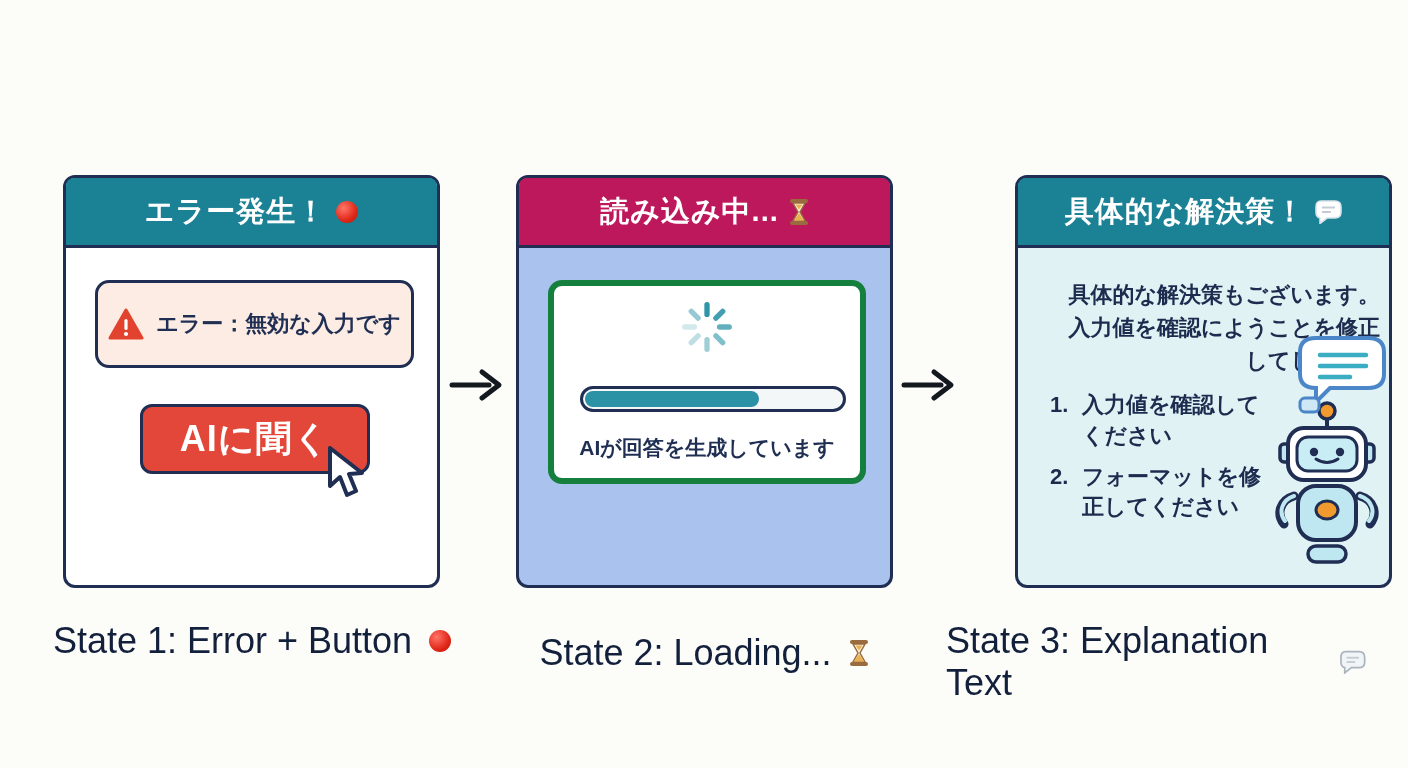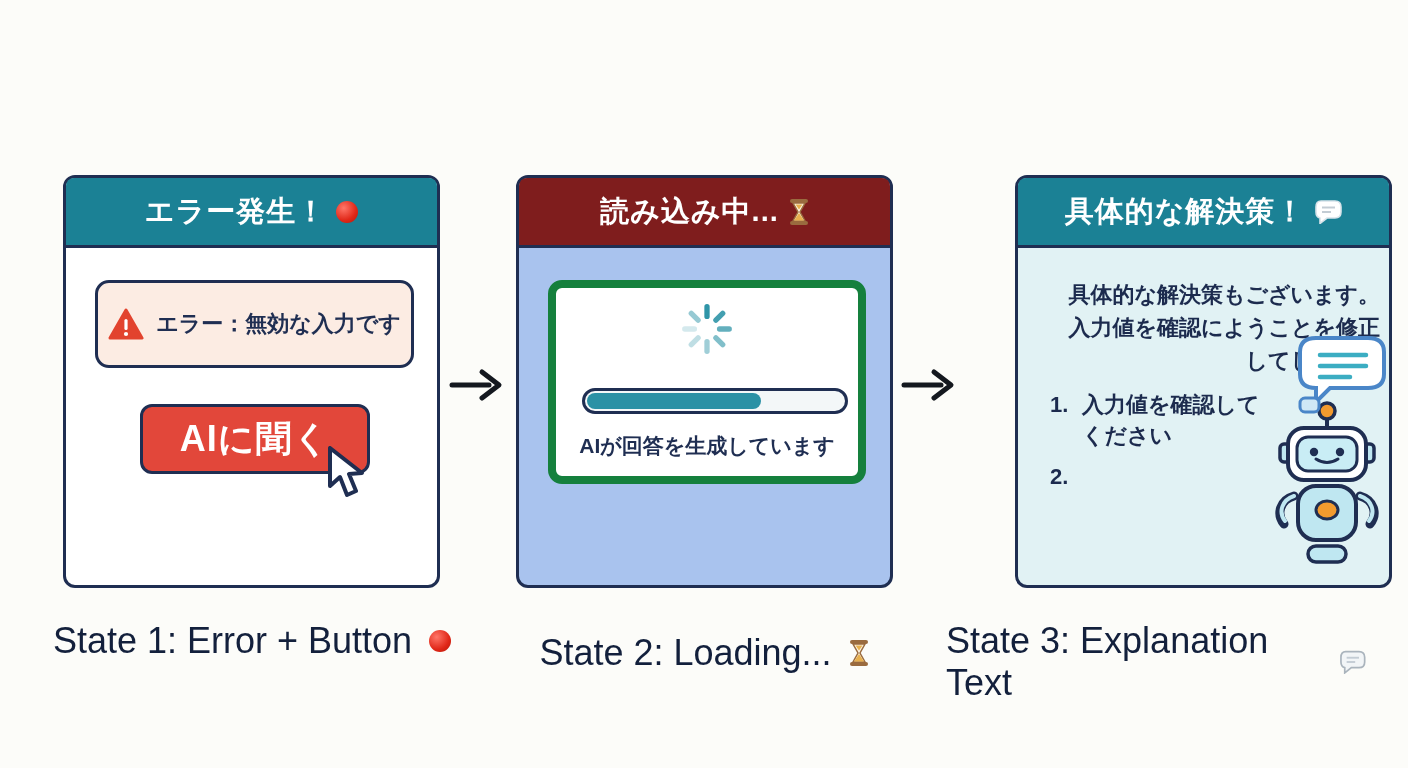--- a/index.html
+++ b/index.html
@@ -8,42 +8,42 @@
   .stage { position:relative; width:1408px; height:768px; background:#fcfcf9; overflow:hidden; }
 
   .panel { position:absolute; top:175px; width:377px; height:413px;
            border:3.5px solid #1f2e52; border-radius:12px; }
   .hdr { height:70px; display:flex; align-items:center; justify-content:center; gap:10px;
          border-bottom:3.5px solid #1f2e52; border-radius:8px 8px 0 0;
          color:#ffffff; font-size:29px; font-weight:bold; letter-spacing:1px; }
   #panel1 { left:63px;  background:#ffffff; }
   #panel1 .hdr { background:#1b8195; }
   #panel2 { left:516px; background:#a9c3ee; }
-  #panel2 .hdr { background:#7f1d1d; }
+  #panel2 .hdr { background:#be185d; }
   #panel3 { left:968px; background:#e1f2f4;margin-left:47px; }
   #panel3 .hdr { background:#1b8195; }
 
   .red-dot { width:22px; height:22px; border-radius:50%; display:inline-block;
              background:radial-gradient(circle at 35% 32%, #ff7668, #e02718 60%, #b51708); }
 
   
   .alert { position:absolute; left:29px; top:102px; width:319px; height:88px;
            background:#fcece3; border:3px solid #1f2e52; border-radius:14px;
            display:flex; align-items:center; justify-content:center; gap:12px;
            color:#1f2e52; font-weight:bold; font-size:22px; }
   .ask-btn { position:absolute; left:74px; top:226px; width:230px; height:70px;
              background:#e2473a; border:3.5px solid #1f2e52; border-radius:12px;
              color:#ffffff; font-size:36px; font-weight:bold; letter-spacing:1px;
              display:flex; align-items:center; justify-content:center; cursor:pointer;
              font-family:inherit; }
   .cursor { position:absolute; left:258px; top:268px; }
 
   
   .load-card { position:absolute; left:29px; top:102px; width:318px; height:204px;
-               background:#ffffff; border:8px solid #15803d; border-radius:14px; }
+               background:#ffffff; border:6px solid #15803d; border-radius:14px; }
   .spinner { position:absolute; left:50%; top:12px; transform:translateX(-50%); }
   .progress { position:absolute; left:26px; top:100px; width:266px; height:26px;
               background:#f3f7f8; border:3px solid #1f2e52; border-radius:13px; padding:2px; }
   .progress-fill { height:100%; width:68%; background:#2b91a5; border-radius:9px; }
   .load-text { position:absolute; left:0; bottom:16px; width:100%; text-align:center;
                color:#1f2e52; font-size:21px; font-weight:bold; }
 
   
   .explain { position:absolute; left:30px; top:100px; width:332px;
              color:#1c2b4e; font-size:22px; font-weight:bold; line-height:1.5;
@@ -148,20 +148,21 @@
     <p class="explain">具体的な解決策もございます。
 入力値を確認にようことを修正
 してします。</p>
     <ol class="sol-list">
       <li class="sol-item">
         <span class="num">1.</span>
         <span class="txt">入力値を確認してください</span>
       </li>
       <li class="sol-item">
         <span class="num">2.</span>
+        <span class="txt">フォーマットを修正してください</span>
       </li>
     </ol>
     <svg class="robot" width="118" height="172" viewBox="0 0 118 172">
       <line x1="59" y1="14" x2="59" y2="30" stroke="#1f2e52" stroke-width="4"></line>
       <circle cx="59" cy="11" r="8" fill="#f29a2e" stroke="#1f2e52" stroke-width="3.5"></circle>
       <rect x="12" y="44" width="10" height="18" rx="4" fill="#bfe7f1" stroke="#1f2e52" stroke-width="3.5"></rect>
       <rect x="96" y="44" width="10" height="18" rx="4" fill="#bfe7f1" stroke="#1f2e52" stroke-width="3.5"></rect>
       <rect x="20" y="28" width="78" height="52" rx="16" fill="#ffffff" stroke="#1f2e52" stroke-width="4"></rect>
       <rect x="29" y="37" width="60" height="34" rx="11" fill="#c9edf5" stroke="#1f2e52" stroke-width="3"></rect>
       <circle cx="46" cy="52" r="4.2" fill="#1f2e52"></circle>

